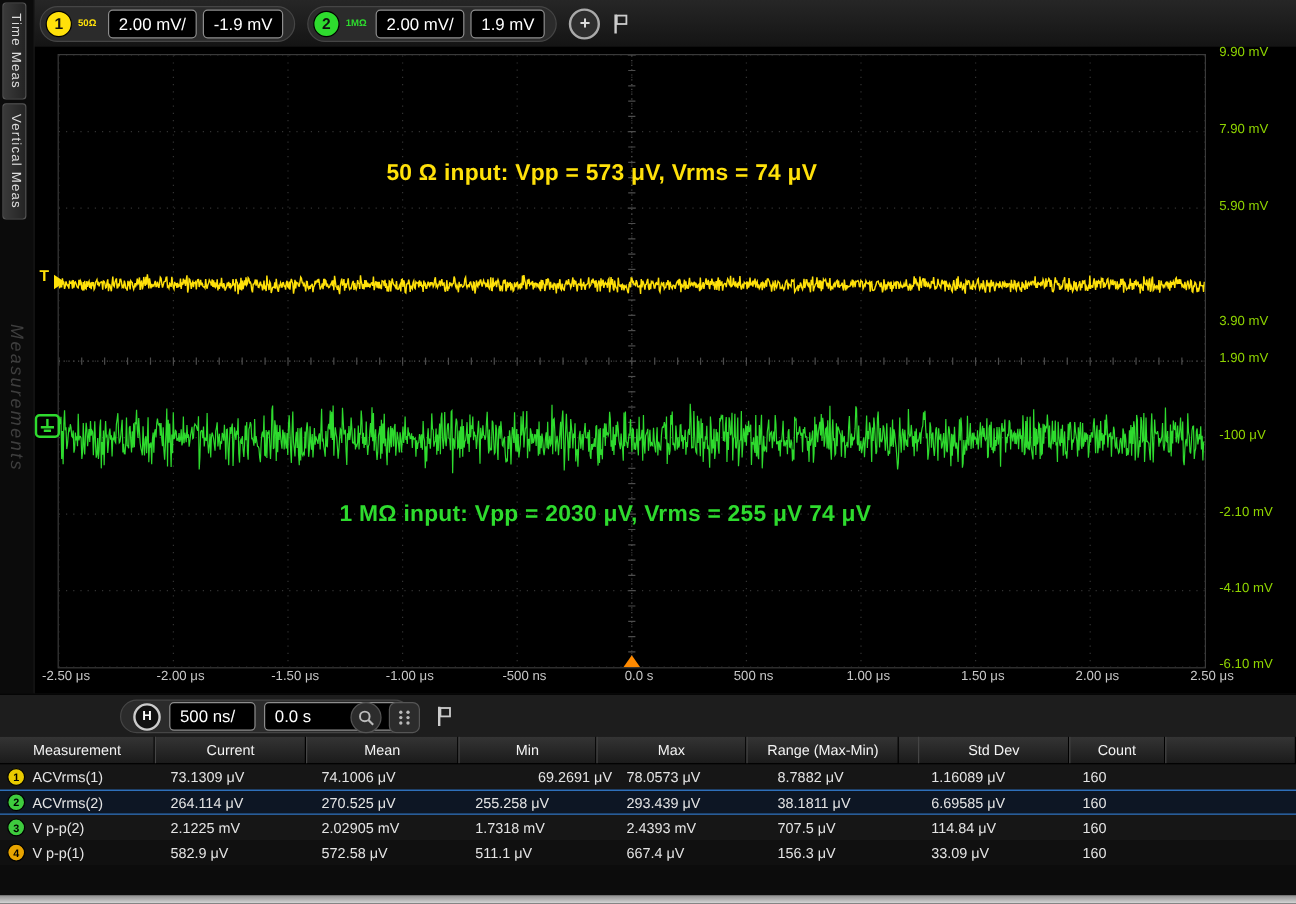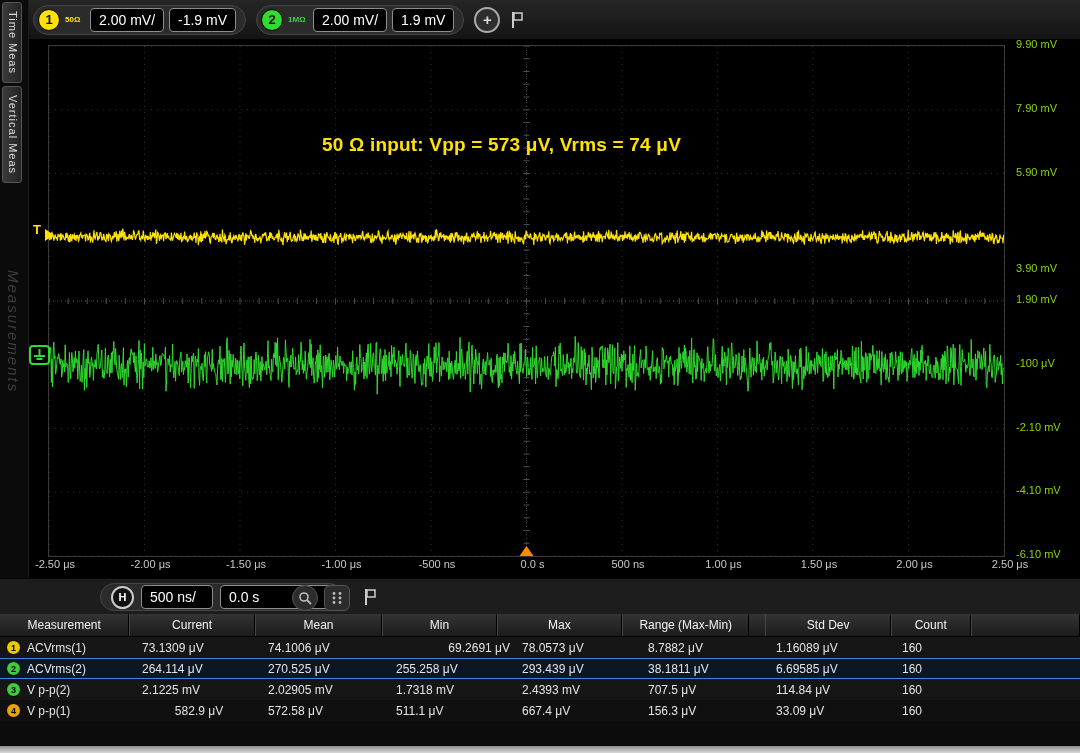--- a/index.html
+++ b/index.html
@@ -224,20 +224,21 @@
         <line x1="474.5" y1="459" x2="480.5" y2="459" stroke="#4d4d4d" stroke-width="1"></line>
         <line x1="474.5" y1="471.75" x2="480.5" y2="471.75" stroke="#4d4d4d" stroke-width="1"></line>
         <line x1="474.5" y1="484.5" x2="480.5" y2="484.5" stroke="#4d4d4d" stroke-width="1"></line>
         <line x1="474.5" y1="497.25" x2="480.5" y2="497.25" stroke="#4d4d4d" stroke-width="1"></line>
         <line x1="474.5" y1="510" x2="480.5" y2="510" stroke="#4d4d4d" stroke-width="1"></line>
         <polyline points="0.0,192.2 0.6,194.2 1.2,189.5 1.8,192.9 2.4,192.9 3.0,185.9 3.6,190.4 4.2,190.0 4.8,194.7 5.4,192.5 6.0,188.5 6.6,190.8 7.2,192.1 7.8,191.6 8.4,194.6 9.0,187.9 9.6,190.0 10.2,190.2 10.8,189.0 11.4,194.6 12.0,187.4 12.6,193.8 13.2,189.4 13.8,188.9 14.4,190.5 15.0,192.4 15.6,193.6 16.2,193.9 16.8,187.2 17.4,191.8 18.0,187.9 18.6,189.2 19.2,194.7 19.8,195.3 20.4,189.1 21.0,196.1 21.6,188.1 22.2,194.1 22.8,194.7 23.4,188.3 24.0,193.0 24.6,189.8 25.2,188.4 25.8,193.9 26.4,189.4 27.0,195.0 27.6,189.0 28.2,191.0 28.8,189.1 29.4,195.2 30.0,194.0 30.6,189.2 31.2,188.2 31.8,187.0 32.4,191.6 33.0,190.0 33.6,192.6 34.2,189.7 34.8,189.5 35.4,188.9 36.0,189.1 36.6,195.5 37.2,188.2 37.8,188.6 38.4,190.2 39.0,193.9 39.6,193.4 40.2,189.4 40.8,186.8 41.4,196.7 42.0,191.0 42.6,191.5 43.2,194.3 43.8,196.7 44.4,190.0 45.0,184.4 45.6,191.7 46.2,192.7 46.8,189.3 47.4,187.5 48.0,186.0 48.6,193.9 49.2,193.7 49.8,190.1 50.4,192.6 51.0,186.8 51.6,186.7 52.2,188.9 52.8,193.2 53.4,192.2 54.0,194.3 54.6,187.8 55.2,190.1 55.8,194.1 56.4,194.2 57.0,196.2 57.6,188.1 58.2,191.1 58.8,189.8 59.4,195.1 60.0,188.0 60.6,189.0 61.2,189.4 61.8,193.0 62.4,195.1 63.0,192.8 63.6,190.0 64.2,192.2 64.8,190.6 65.4,186.2 66.0,190.5 66.6,189.5 67.2,185.2 67.8,195.7 68.4,190.0 69.0,187.8 69.6,195.1 70.2,192.7 70.8,184.8 71.4,189.0 72.0,192.2 72.6,184.6 73.2,191.3 73.8,182.6 74.4,187.6 75.0,194.4 75.6,185.9 76.2,189.5 76.8,194.4 77.4,190.6 78.0,192.5 78.6,191.7 79.2,192.4 79.8,190.2 80.4,188.1 81.0,192.7 81.6,192.7 82.2,188.8 82.8,191.3 83.4,193.9 84.0,190.1 84.6,185.0 85.2,185.9 85.8,190.2 86.4,193.7 87.0,191.6 87.6,189.0 88.2,188.6 88.8,188.3 89.4,185.1 90.0,185.0 90.6,193.2 91.2,192.6 91.8,194.2 92.4,190.2 93.0,191.0 93.6,193.1 94.2,184.6 94.8,189.5 95.4,193.7 96.0,195.0 96.6,188.8 97.2,192.0 97.8,189.9 98.4,193.9 99.0,189.8 99.6,193.5 100.2,191.6 100.8,192.1 101.4,186.1 102.0,194.7 102.6,189.2 103.2,191.5 103.8,186.2 104.4,189.0 105.0,187.1 105.6,192.3 106.2,187.2 106.8,183.5 107.4,197.8 108.0,194.4 108.6,186.4 109.2,187.0 109.8,189.9 110.4,194.8 111.0,190.2 111.6,188.9 112.2,193.3 112.8,189.6 113.4,189.8 114.0,188.9 114.6,195.2 115.2,189.3 115.8,187.0 116.4,186.9 117.0,193.2 117.6,190.1 118.2,187.2 118.8,191.8 119.4,189.5 120.0,192.5 120.6,193.1 121.2,192.9 121.8,194.0 122.4,186.6 123.0,192.5 123.6,194.6 124.2,191.4 124.8,190.1 125.4,187.4 126.0,188.5 126.6,189.4 127.2,191.9 127.8,186.8 128.4,193.2 129.0,187.5 129.6,193.6 130.2,189.2 130.8,193.2 131.4,192.1 132.0,186.7 132.6,196.1 133.2,191.3 133.8,194.7 134.4,189.8 135.0,192.5 135.6,185.5 136.2,192.8 136.8,193.6 137.4,189.9 138.0,192.1 138.6,196.1 139.2,194.4 139.8,193.0 140.4,189.5 141.0,192.4 141.6,188.9 142.2,194.2 142.8,190.0 143.4,193.7 144.0,192.5 144.6,191.8 145.2,186.5 145.8,191.9 146.4,190.0 147.0,196.9 147.6,186.5 148.2,188.7 148.8,189.6 149.4,199.2 150.0,192.1 150.6,191.0 151.2,195.4 151.8,185.4 152.4,196.1 153.0,187.7 153.6,194.9 154.2,191.2 154.8,187.7 155.4,191.9 156.0,185.1 156.6,191.4 157.2,190.2 157.8,185.5 158.4,186.4 159.0,189.6 159.6,189.1 160.2,190.8 160.8,195.6 161.4,197.6 162.0,190.9 162.6,190.7 163.2,189.5 163.8,186.9 164.4,192.1 165.0,187.0 165.6,189.5 166.2,193.4 166.8,193.6 167.4,190.6 168.0,188.7 168.6,191.9 169.2,191.6 169.8,196.0 170.4,193.8 171.0,187.9 171.6,195.0 172.2,193.4 172.8,196.5 173.4,183.6 174.0,190.5 174.6,191.8 175.2,195.7 175.8,188.9 176.4,190.2 177.0,198.2 177.6,195.9 178.2,193.5 178.8,193.3 179.4,193.6 180.0,189.3 180.6,194.5 181.2,186.4 181.8,191.8 182.4,195.5 183.0,197.2 183.6,192.1 184.2,192.8 184.8,189.6 185.4,191.2 186.0,193.8 186.6,189.7 187.2,189.5 187.8,192.4 188.4,192.3 189.0,195.4 189.6,189.7 190.2,188.0 190.8,192.9 191.4,193.6 192.0,188.7 192.6,195.3 193.2,189.1 193.8,186.5 194.4,188.7 195.0,190.3 195.6,198.8 196.2,194.7 196.8,187.2 197.4,194.4 198.0,189.4 198.6,189.9 199.2,189.9 199.8,192.3 200.4,192.4 201.0,189.0 201.6,184.9 202.2,185.8 202.8,189.5 203.4,189.3 204.0,192.6 204.6,190.8 205.2,192.9 205.8,196.8 206.4,188.5 207.0,188.7 207.6,193.6 208.2,194.7 208.8,192.2 209.4,194.6 210.0,192.2 210.6,192.2 211.2,190.5 211.8,197.5 212.4,193.1 213.0,192.1 213.6,188.0 214.2,189.8 214.8,188.5 215.4,187.6 216.0,189.5 216.6,186.4 217.2,190.3 217.8,195.2 218.4,193.7 219.0,192.6 219.6,190.1 220.2,195.0 220.8,186.4 221.4,192.0 222.0,187.3 222.6,188.0 223.2,192.8 223.8,190.3 224.4,192.7 225.0,193.8 225.6,193.3 226.2,191.3 226.8,190.6 227.4,189.2 228.0,192.5 228.6,187.5 229.2,195.9 229.8,183.8 230.4,188.3 231.0,192.9 231.6,193.3 232.2,195.4 232.8,191.7 233.4,195.9 234.0,199.1 234.6,192.3 235.2,188.9 235.8,186.2 236.4,191.5 237.0,191.1 237.6,186.6 238.2,196.3 238.8,190.1 239.4,193.8 240.0,190.7 240.6,189.6 241.2,185.9 241.8,193.0 242.4,195.1 243.0,194.2 243.6,194.4 244.2,191.7 244.8,189.5 245.4,188.1 246.0,195.7 246.6,189.8 247.2,193.6 247.8,195.2 248.4,193.1 249.0,187.4 249.6,190.0 250.2,190.5 250.8,194.7 251.4,183.5 252.0,188.4 252.6,190.8 253.2,194.8 253.8,190.8 254.4,195.2 255.0,187.3 255.6,193.4 256.2,187.6 256.8,193.3 257.4,189.6 258.0,193.0 258.6,190.3 259.2,193.6 259.8,191.5 260.4,189.9 261.0,189.6 261.6,192.1 262.2,184.5 262.8,195.8 263.4,192.6 264.0,188.9 264.6,189.1 265.2,193.8 265.8,188.9 266.4,194.4 267.0,188.8 267.6,194.3 268.2,191.2 268.8,195.0 269.4,188.0 270.0,188.3 270.6,188.7 271.2,192.5 271.8,187.1 272.4,193.9 273.0,190.0 273.6,196.8 274.2,192.7 274.8,197.0 275.4,188.1 276.0,188.6 276.6,196.9 277.2,191.1 277.8,186.1 278.4,189.0 279.0,191.2 279.6,191.5 280.2,192.7 280.8,193.8 281.4,188.2 282.0,194.6 282.6,195.1 283.2,194.8 283.8,192.3 284.4,191.0 285.0,196.9 285.6,187.0 286.2,186.7 286.8,193.2 287.4,187.6 288.0,189.5 288.6,197.5 289.2,198.1 289.8,191.0 290.4,190.2 291.0,190.3 291.6,187.0 292.2,190.3 292.8,197.3 293.4,191.9 294.0,193.7 294.6,194.7 295.2,189.5 295.8,188.1 296.4,193.7 297.0,194.4 297.6,188.9 298.2,189.7 298.8,189.9 299.4,189.5 300.0,193.6 300.6,187.7 301.2,192.3 301.8,188.6 302.4,192.4 303.0,192.0 303.6,197.3 304.2,187.8 304.8,191.4 305.4,190.5 306.0,194.3 306.6,194.3 307.2,191.3 307.8,188.8 308.4,191.5 309.0,192.4 309.6,189.1 310.2,191.0 310.8,189.6 311.4,189.8 312.0,192.9 312.6,191.6 313.2,187.2 313.8,185.1 314.4,192.5 315.0,191.2 315.6,193.6 316.2,191.7 316.8,190.4 317.4,187.9 318.0,192.7 318.6,188.9 319.2,186.6 319.8,192.1 320.4,190.1 321.0,189.9 321.6,195.3 322.2,197.1 322.8,192.8 323.4,187.5 324.0,196.5 324.6,193.6 325.2,194.0 325.8,189.2 326.4,191.4 327.0,190.6 327.6,192.2 328.2,190.5 328.8,190.3 329.4,184.4 330.0,186.3 330.6,192.2 331.2,194.0 331.8,191.6 332.4,193.7 333.0,197.6 333.6,188.9 334.2,193.5 334.8,191.4 335.4,191.2 336.0,192.4 336.6,193.2 337.2,192.5 337.8,191.6 338.4,186.4 339.0,185.1 339.6,191.6 340.2,193.7 340.8,191.8 341.4,191.4 342.0,193.4 342.6,189.3 343.2,189.0 343.8,191.3 344.4,193.6 345.0,196.2 345.6,189.1 346.2,189.6 346.8,198.6 347.4,194.8 348.0,187.7 348.6,191.9 349.2,193.0 349.8,188.6 350.4,191.9 351.0,187.6 351.6,187.3 352.2,190.4 352.8,192.8 353.4,189.6 354.0,187.6 354.6,189.9 355.2,189.8 355.8,192.3 356.4,191.0 357.0,193.2 357.6,186.7 358.2,193.3 358.8,194.6 359.4,192.4 360.0,185.0 360.6,195.9 361.2,196.1 361.8,185.4 362.4,192.2 363.0,191.6 363.6,189.5 364.2,188.7 364.8,193.3 365.4,189.1 366.0,187.1 366.6,188.9 367.2,193.5 367.8,196.7 368.4,192.4 369.0,192.9 369.6,196.8 370.2,189.4 370.8,187.4 371.4,190.4 372.0,186.9 372.6,196.6 373.2,195.2 373.8,188.8 374.4,193.8 375.0,189.8 375.6,192.3 376.2,189.0 376.8,196.0 377.4,190.1 378.0,192.9 378.6,196.7 379.2,195.9 379.8,189.3 380.4,192.7 381.0,192.7 381.6,189.8 382.2,189.3 382.8,194.2 383.4,192.9 384.0,190.7 384.6,195.1 385.2,189.7 385.8,194.2 386.4,183.7 387.0,191.6 387.6,183.3 388.2,187.4 388.8,189.5 389.4,194.6 390.0,194.4 390.6,187.0 391.2,190.6 391.8,186.3 392.4,191.6 393.0,190.8 393.6,189.7 394.2,190.7 394.8,188.2 395.4,195.1 396.0,189.7 396.6,193.8 397.2,189.9 397.8,190.1 398.4,192.3 399.0,190.1 399.6,192.7 400.2,193.8 400.8,188.8 401.4,196.6 402.0,187.1 402.6,194.6 403.2,187.4 403.8,190.3 404.4,191.1 405.0,196.5 405.6,193.8 406.2,186.5 406.8,191.8 407.4,186.6 408.0,186.7 408.6,190.5 409.2,195.4 409.8,188.9 410.4,193.2 411.0,193.2 411.6,191.9 412.2,195.6 412.8,190.2 413.4,190.5 414.0,192.4 414.6,198.5 415.2,190.7 415.8,190.6 416.4,194.6 417.0,190.2 417.6,186.7 418.2,194.7 418.8,195.6 419.4,190.4 420.0,193.8 420.6,195.4 421.2,195.7 421.8,191.3 422.4,190.1 423.0,187.7 423.6,190.9 424.2,190.3 424.8,186.5 425.4,190.7 426.0,190.7 426.6,193.9 427.2,192.2 427.8,188.7 428.4,185.2 429.0,193.2 429.6,187.2 430.2,191.0 430.8,188.1 431.4,192.7 432.0,196.9 432.6,191.2 433.2,190.5 433.8,191.3 434.4,191.8 435.0,186.1 435.6,195.6 436.2,190.6 436.8,192.4 437.4,188.8 438.0,192.8 438.6,195.6 439.2,191.4 439.8,191.3 440.4,190.7 441.0,189.6 441.6,185.1 442.2,193.2 442.8,192.2 443.4,191.1 444.0,188.2 444.6,189.0 445.2,186.2 445.8,189.4 446.4,188.8 447.0,193.7 447.6,187.5 448.2,191.0 448.8,197.0 449.4,190.9 450.0,187.8 450.6,189.8 451.2,196.8 451.8,186.0 452.4,192.5 453.0,189.2 453.6,187.1 454.2,193.9 454.8,190.8 455.4,189.4 456.0,190.8 456.6,190.3 457.2,193.8 457.8,187.4 458.4,186.3 459.0,197.6 459.6,192.5 460.2,184.9 460.8,191.2 461.4,186.6 462.0,194.2 462.6,196.1 463.2,187.8 463.8,191.9 464.4,193.8 465.0,193.9 465.6,197.6 466.2,185.4 466.8,190.6 467.4,192.5 468.0,192.6 468.6,191.0 469.2,195.8 469.8,191.1 470.4,191.9 471.0,195.9 471.6,192.4 472.2,193.3 472.8,192.1 473.4,194.3 474.0,196.8 474.6,198.3 475.2,191.5 475.8,188.9 476.4,193.5 477.0,185.6 477.6,185.8 478.2,189.4 478.8,188.8 479.4,191.1 480.0,190.8 480.6,191.7 481.2,187.5 481.8,189.2 482.4,192.9 483.0,193.1 483.6,192.6 484.2,192.1 484.8,198.9 485.4,186.6 486.0,193.6 486.6,188.0 487.2,189.7 487.8,191.8 488.4,195.4 489.0,191.2 489.6,190.9 490.2,188.3 490.8,186.4 491.4,193.4 492.0,195.7 492.6,190.3 493.2,195.0 493.8,188.7 494.4,189.7 495.0,188.7 495.6,190.5 496.2,194.0 496.8,194.0 497.4,190.1 498.0,189.6 498.6,191.1 499.2,190.8 499.8,185.4 500.4,196.0 501.0,197.4 501.6,192.8 502.2,189.9 502.8,190.8 503.4,191.9 504.0,189.0 504.6,194.7 505.2,193.6 505.8,193.6 506.4,189.3 507.0,191.7 507.6,187.4 508.2,190.4 508.8,195.5 509.4,188.7 510.0,192.1 510.6,193.4 511.2,194.5 511.8,191.8 512.4,191.7 513.0,192.3 513.6,194.7 514.2,191.9 514.8,189.9 515.4,188.6 516.0,188.0 516.6,191.8 517.2,186.4 517.8,188.0 518.4,197.4 519.0,190.5 519.6,192.6 520.2,193.3 520.8,191.0 521.4,187.1 522.0,195.5 522.6,188.4 523.2,194.3 523.8,191.4 524.4,194.8 525.0,190.0 525.6,185.5 526.2,192.3 526.8,191.5 527.4,190.0 528.0,191.4 528.6,190.0 529.2,191.7 529.8,189.4 530.4,189.9 531.0,193.9 531.6,191.4 532.2,193.1 532.8,191.8 533.4,191.0 534.0,196.6 534.6,185.2 535.2,194.9 535.8,194.3 536.4,191.7 537.0,189.1 537.6,194.8 538.2,190.9 538.8,189.8 539.4,185.9 540.0,190.8 540.6,190.7 541.2,187.3 541.8,192.0 542.4,194.9 543.0,188.3 543.6,191.4 544.2,186.2 544.8,189.3 545.4,191.9 546.0,188.8 546.6,195.5 547.2,192.3 547.8,188.3 548.4,195.7 549.0,188.9 549.6,185.2 550.2,196.2 550.8,187.3 551.4,192.3 552.0,189.3 552.6,189.0 553.2,196.3 553.8,192.0 554.4,190.9 555.0,190.2 555.6,190.4 556.2,193.2 556.8,188.9 557.4,186.3 558.0,187.5 558.6,190.5 559.2,191.5 559.8,183.9 560.4,192.8 561.0,192.3 561.6,191.0 562.2,185.5 562.8,191.0 563.4,192.0 564.0,188.4 564.6,192.1 565.2,191.2 565.8,194.1 566.4,188.9 567.0,192.1 567.6,184.0 568.2,192.5 568.8,195.3 569.4,192.3 570.0,190.4 570.6,194.6 571.2,189.3 571.8,190.3 572.4,190.2 573.0,189.5 573.6,194.9 574.2,188.7 574.8,193.6 575.4,191.7 576.0,185.4 576.6,191.3 577.2,191.2 577.8,189.6 578.4,192.9 579.0,187.8 579.6,190.9 580.2,186.1 580.8,193.6 581.4,189.6 582.0,188.4 582.6,194.2 583.2,190.9 583.8,194.4 584.4,193.3 585.0,190.8 585.6,189.2 586.2,195.8 586.8,189.4 587.4,190.2 588.0,194.2 588.6,190.8 589.2,187.7 589.8,193.0 590.4,186.5 591.0,186.3 591.6,187.5 592.2,188.9 592.8,192.1 593.4,191.8 594.0,197.0 594.6,192.7 595.2,189.4 595.8,191.0 596.4,196.2 597.0,187.6 597.6,192.4 598.2,193.7 598.8,191.2 599.4,188.4 600.0,189.3 600.6,189.8 601.2,194.3 601.8,193.8 602.4,194.3 603.0,192.2 603.6,194.1 604.2,195.7 604.8,194.7 605.4,190.3 606.0,188.2 606.6,187.6 607.2,190.5 607.8,195.2 608.4,190.7 609.0,191.5 609.6,191.8 610.2,192.8 610.8,186.7 611.4,188.3 612.0,188.3 612.6,187.4 613.2,197.5 613.8,196.5 614.4,194.6 615.0,193.6 615.6,192.6 616.2,196.7 616.8,191.6 617.4,193.8 618.0,189.4 618.6,191.1 619.2,193.9 619.8,195.4 620.4,192.8 621.0,186.4 621.6,194.0 622.2,191.8 622.8,187.2 623.4,187.3 624.0,191.5 624.6,192.4 625.2,189.3 625.8,193.6 626.4,197.6 627.0,187.1 627.6,191.7 628.2,184.5 628.8,196.7 629.4,193.9 630.0,192.4 630.6,190.7 631.2,190.1 631.8,185.1 632.4,192.9 633.0,193.3 633.6,187.7 634.2,194.3 634.8,187.6 635.4,196.7 636.0,188.4 636.6,195.0 637.2,186.8 637.8,187.9 638.4,188.0 639.0,186.9 639.6,189.8 640.2,192.6 640.8,189.6 641.4,194.5 642.0,191.0 642.6,185.8 643.2,196.1 643.8,192.3 644.4,194.4 645.0,194.6 645.6,191.3 646.2,190.2 646.8,193.4 647.4,190.2 648.0,188.5 648.6,187.8 649.2,193.3 649.8,187.8 650.4,193.8 651.0,192.4 651.6,191.8 652.2,191.5 652.8,189.5 653.4,193.8 654.0,196.1 654.6,187.0 655.2,192.0 655.8,196.1 656.4,191.6 657.0,193.8 657.6,192.5 658.2,193.0 658.8,192.7 659.4,192.5 660.0,190.0 660.6,191.8 661.2,186.9 661.8,193.6 662.4,188.4 663.0,189.2 663.6,193.3 664.2,188.4 664.8,188.7 665.4,188.3 666.0,187.8 666.6,188.9 667.2,192.8 667.8,192.9 668.4,187.7 669.0,188.4 669.6,188.8 670.2,194.7 670.8,193.3 671.4,191.1 672.0,192.1 672.6,188.1 673.2,189.5 673.8,190.3 674.4,189.8 675.0,190.6 675.6,189.3 676.2,197.0 676.8,189.2 677.4,188.8 678.0,195.7 678.6,196.1 679.2,195.8 679.8,195.3 680.4,192.9 681.0,191.6 681.6,188.8 682.2,188.7 682.8,188.3 683.4,190.5 684.0,191.1 684.6,193.2 685.2,189.4 685.8,192.7 686.4,197.6 687.0,195.0 687.6,186.8 688.2,191.2 688.8,196.0 689.4,190.9 690.0,195.2 690.6,191.0 691.2,188.7 691.8,191.3 692.4,190.3 693.0,194.7 693.6,188.6 694.2,197.0 694.8,191.5 695.4,194.5 696.0,189.6 696.6,190.9 697.2,189.8 697.8,194.7 698.4,188.7 699.0,188.9 699.6,189.4 700.2,194.7 700.8,191.7 701.4,189.9 702.0,193.0 702.6,192.2 703.2,193.5 703.8,192.7 704.4,190.4 705.0,192.5 705.6,192.2 706.2,186.7 706.8,192.3 707.4,192.7 708.0,196.1 708.6,192.7 709.2,190.3 709.8,196.2 710.4,192.5 711.0,194.1 711.6,192.1 712.2,192.2 712.8,184.2 713.4,190.9 714.0,186.0 714.6,188.4 715.2,191.2 715.8,190.3 716.4,193.2 717.0,196.2 717.6,184.5 718.2,190.1 718.8,193.9 719.4,188.2 720.0,186.5 720.6,186.4 721.2,192.6 721.8,186.1 722.4,193.2 723.0,188.6 723.6,190.7 724.2,193.2 724.8,190.2 725.4,191.4 726.0,194.1 726.6,193.5 727.2,188.2 727.8,189.7 728.4,190.0 729.0,185.0 729.6,190.6 730.2,195.3 730.8,193.3 731.4,193.9 732.0,192.5 732.6,186.4 733.2,190.3 733.8,191.4 734.4,192.4 735.0,193.7 735.6,188.9 736.2,187.2 736.8,190.9 737.4,189.2 738.0,188.6 738.6,196.8 739.2,188.0 739.8,189.5 740.4,193.1 741.0,191.1 741.6,195.5 742.2,190.6 742.8,191.8 743.4,193.1 744.0,196.1 744.6,197.1 745.2,191.2 745.8,187.5 746.4,191.7 747.0,195.6 747.6,195.5 748.2,186.1 748.8,194.7 749.4,184.2 750.0,191.9 750.6,192.3 751.2,193.9 751.8,188.8 752.4,191.5 753.0,195.2 753.6,194.3 754.2,190.1 754.8,195.8 755.4,198.7 756.0,187.9 756.6,188.9 757.2,191.5 757.8,187.9 758.4,188.0 759.0,189.8 759.6,194.5 760.2,194.3 760.8,192.6 761.4,195.6 762.0,187.7 762.6,192.5 763.2,192.9 763.8,194.2 764.4,190.8 765.0,190.5 765.6,187.2 766.2,186.3 766.8,192.3 767.4,195.2 768.0,193.6 768.6,190.6 769.2,190.9 769.8,195.2 770.4,187.6 771.0,191.5 771.6,195.4 772.2,197.9 772.8,192.4 773.4,187.3 774.0,192.1 774.6,192.2 775.2,189.5 775.8,197.6 776.4,191.5 777.0,187.3 777.6,192.3 778.2,191.7 778.8,188.8 779.4,193.2 780.0,196.5 780.6,193.1 781.2,190.2 781.8,191.6 782.4,190.6 783.0,190.6 783.6,194.0 784.2,188.4 784.8,192.3 785.4,192.7 786.0,193.7 786.6,188.5 787.2,190.2 787.8,193.3 788.4,189.3 789.0,190.8 789.6,193.8 790.2,189.9 790.8,193.2 791.4,191.0 792.0,190.3 792.6,190.9 793.2,197.4 793.8,187.2 794.4,193.6 795.0,190.6 795.6,195.2 796.2,187.9 796.8,188.3 797.4,194.7 798.0,196.0 798.6,189.8 799.2,191.5 799.8,188.7 800.4,192.9 801.0,195.0 801.6,194.3 802.2,197.2 802.8,188.9 803.4,193.6 804.0,191.7 804.6,193.8 805.2,195.5 805.8,187.6 806.4,191.9 807.0,194.7 807.6,190.0 808.2,189.3 808.8,191.7 809.4,190.5 810.0,189.3 810.6,191.7 811.2,188.8 811.8,188.4 812.4,189.2 813.0,191.8 813.6,184.2 814.2,193.8 814.8,190.1 815.4,194.0 816.0,188.9 816.6,190.7 817.2,191.0 817.8,190.2 818.4,192.5 819.0,188.6 819.6,190.3 820.2,186.8 820.8,188.5 821.4,193.8 822.0,193.0 822.6,185.9 823.2,192.9 823.8,188.5 824.4,188.5 825.0,186.0 825.6,186.9 826.2,193.2 826.8,187.4 827.4,191.6 828.0,196.7 828.6,197.1 829.2,195.5 829.8,189.9 830.4,185.1 831.0,189.4 831.6,187.6 832.2,191.0 832.8,191.4 833.4,189.8 834.0,194.9 834.6,195.0 835.2,192.5 835.8,193.9 836.4,192.4 837.0,188.0 837.6,187.8 838.2,185.0 838.8,194.9 839.4,194.4 840.0,190.2 840.6,192.6 841.2,197.0 841.8,185.8 842.4,190.4 843.0,195.5 843.6,192.2 844.2,193.9 844.8,197.0 845.4,195.6 846.0,188.2 846.6,190.1 847.2,195.4 847.8,189.1 848.4,196.7 849.0,193.9 849.6,192.5 850.2,190.6 850.8,188.4 851.4,196.0 852.0,190.4 852.6,193.9 853.2,187.7 853.8,190.7 854.4,188.4 855.0,188.0 855.6,196.2 856.2,192.6 856.8,194.2 857.4,196.4 858.0,193.0 858.6,194.4 859.2,183.7 859.8,194.7 860.4,192.4 861.0,192.1 861.6,193.8 862.2,189.4 862.8,186.0 863.4,191.1 864.0,195.6 864.6,187.8 865.2,193.6 865.8,188.7 866.4,188.0 867.0,190.5 867.6,188.2 868.2,194.4 868.8,186.4 869.4,187.6 870.0,185.7 870.6,194.0 871.2,189.3 871.8,193.3 872.4,191.1 873.0,190.3 873.6,186.9 874.2,186.2 874.8,192.0 875.4,195.2 876.0,191.2 876.6,186.9 877.2,189.6 877.8,191.5 878.4,187.1 879.0,190.9 879.6,190.3 880.2,188.2 880.8,195.0 881.4,193.5 882.0,188.4 882.6,194.6 883.2,193.9 883.8,190.5 884.4,193.3 885.0,186.3 885.6,191.4 886.2,186.9 886.8,186.8 887.4,198.0 888.0,189.2 888.6,189.9 889.2,193.0 889.8,195.3 890.4,194.5 891.0,194.1 891.6,192.4 892.2,195.0 892.8,186.1 893.4,192.1 894.0,189.7 894.6,195.7 895.2,189.9 895.8,194.9 896.4,188.3 897.0,191.7 897.6,187.1 898.2,191.6 898.8,190.7 899.4,188.6 900.0,193.2 900.6,190.9 901.2,198.5 901.8,190.4 902.4,193.0 903.0,194.7 903.6,196.4 904.2,184.2 904.8,189.9 905.4,190.9 906.0,191.4 906.6,187.1 907.2,191.0 907.8,196.1 908.4,188.4 909.0,186.0 909.6,197.0 910.2,195.7 910.8,187.2 911.4,184.5 912.0,196.1 912.6,195.3 913.2,191.7 913.8,192.9 914.4,194.3 915.0,192.2 915.6,192.5 916.2,195.3 916.8,187.4 917.4,197.9 918.0,194.2 918.6,187.9 919.2,191.1 919.8,191.4 920.4,193.3 921.0,192.0 921.6,193.0 922.2,190.3 922.8,189.4 923.4,191.4 924.0,188.7 924.6,194.5 925.2,189.7 925.8,196.3 926.4,187.9 927.0,193.8 927.6,189.1 928.2,191.4 928.8,188.4 929.4,189.9 930.0,194.0 930.6,186.4 931.2,185.5 931.8,190.8 932.4,188.5 933.0,190.6 933.6,186.5 934.2,190.6 934.8,186.9 935.4,190.1 936.0,192.7 936.6,191.5 937.2,193.4 937.8,193.8 938.4,188.9 939.0,192.7 939.6,195.8 940.2,190.7 940.8,187.8 941.4,191.1 942.0,194.3 942.6,193.5 943.2,187.6 943.8,188.2 944.4,196.9 945.0,197.5 945.6,192.5 946.2,192.6 946.8,189.1 947.4,189.8 948.0,192.6 948.6,197.4 949.2,193.8 949.8,197.0 950.4,194.1 951.0,188.5 951.6,192.0 952.2,192.0 952.8,192.2 953.4,192.0 954.0,197.3 954.6,188.8 " fill="none" stroke="#ffe10a" stroke-width="1.2"></polyline>
         <polyline points="0.0,300.9 0.6,307.6 1.2,306.4 1.8,301.3 2.4,336.4 3.0,313.1 3.6,340.8 4.2,306.8 4.8,295.9 5.4,312.6 6.0,310.0 6.6,328.2 7.2,324.7 7.8,317.2 8.4,311.3 9.0,312.6 9.6,307.5 10.2,310.4 10.8,317.5 11.4,318.3 12.0,312.8 12.6,331.2 13.2,328.1 13.8,314.4 14.4,321.0 15.0,317.6 15.6,325.9 16.2,298.8 16.8,321.1 17.4,317.6 18.0,317.8 18.6,319.4 19.2,336.5 19.8,330.8 20.4,306.5 21.0,325.9 21.6,332.8 22.2,317.2 22.8,306.4 23.4,312.4 24.0,325.8 24.6,318.0 25.2,311.6 25.8,322.4 26.4,304.9 27.0,317.1 27.6,312.7 28.2,313.9 28.8,333.4 29.4,318.7 30.0,305.0 30.6,324.3 31.2,335.4 31.8,332.7 32.4,319.0 33.0,336.4 33.6,329.1 34.2,310.2 34.8,303.6 35.4,344.3 36.0,322.3 36.6,333.0 37.2,312.8 37.8,341.6 38.4,317.4 39.0,304.9 39.6,317.4 40.2,316.2 40.8,331.5 41.4,323.9 42.0,314.8 42.6,311.2 43.2,320.4 43.8,316.7 44.4,334.5 45.0,318.7 45.6,320.9 46.2,313.6 46.8,321.8 47.4,322.9 48.0,307.4 48.6,303.5 49.2,298.3 49.8,314.0 50.4,323.0 51.0,322.1 51.6,317.9 52.2,310.5 52.8,303.9 53.4,331.1 54.0,323.8 54.6,332.1 55.2,332.2 55.8,323.8 56.4,301.9 57.0,325.4 57.6,325.6 58.2,327.5 58.8,310.4 59.4,309.0 60.0,321.9 60.6,331.0 61.2,313.5 61.8,327.1 62.4,306.7 63.0,326.6 63.6,305.6 64.2,307.5 64.8,295.4 65.4,312.1 66.0,318.9 66.6,302.4 67.2,313.4 67.8,323.2 68.4,327.4 69.0,330.0 69.6,333.4 70.2,309.3 70.8,324.6 71.4,333.5 72.0,319.9 72.6,317.5 73.2,331.7 73.8,319.1 74.4,301.7 75.0,339.1 75.6,323.5 76.2,327.0 76.8,322.7 77.4,340.8 78.0,320.5 78.6,314.4 79.2,331.2 79.8,314.3 80.4,311.7 81.0,318.5 81.6,306.9 82.2,302.8 82.8,307.4 83.4,308.3 84.0,306.6 84.6,317.0 85.2,306.6 85.8,320.1 86.4,325.8 87.0,310.0 87.6,329.7 88.2,337.0 88.8,326.0 89.4,313.4 90.0,294.5 90.6,342.8 91.2,303.9 91.8,322.9 92.4,307.0 93.0,322.2 93.6,343.2 94.2,316.0 94.8,331.6 95.4,297.5 96.0,319.9 96.6,318.7 97.2,312.7 97.8,313.3 98.4,321.3 99.0,319.8 99.6,320.9 100.2,314.8 100.8,322.2 101.4,320.4 102.0,311.8 102.6,325.2 103.2,322.5 103.8,301.2 104.4,323.4 105.0,314.6 105.6,317.9 106.2,322.5 106.8,308.1 107.4,318.9 108.0,315.9 108.6,326.3 109.2,322.0 109.8,316.6 110.4,313.4 111.0,309.6 111.6,319.6 112.2,319.0 112.8,309.9 113.4,307.3 114.0,308.3 114.6,308.8 115.2,311.3 115.8,312.9 116.4,300.9 117.0,345.2 117.6,335.0 118.2,313.9 118.8,312.7 119.4,313.0 120.0,319.2 120.6,309.5 121.2,326.1 121.8,318.6 122.4,320.7 123.0,321.0 123.6,298.1 124.2,323.4 124.8,331.9 125.4,324.8 126.0,315.4 126.6,335.2 127.2,318.2 127.8,314.5 128.4,316.9 129.0,319.7 129.6,324.6 130.2,329.6 130.8,313.3 131.4,310.3 132.0,305.9 132.6,326.1 133.2,320.0 133.8,315.4 134.4,328.7 135.0,321.7 135.6,323.8 136.2,314.7 136.8,316.4 137.4,321.2 138.0,308.0 138.6,319.3 139.2,337.0 139.8,312.0 140.4,311.7 141.0,327.4 141.6,341.7 142.2,322.6 142.8,309.9 143.4,315.6 144.0,310.1 144.6,307.0 145.2,342.3 145.8,325.3 146.4,310.0 147.0,315.6 147.6,320.7 148.2,313.1 148.8,316.3 149.4,302.5 150.0,332.0 150.6,339.5 151.2,322.1 151.8,320.4 152.4,323.9 153.0,317.3 153.6,328.8 154.2,334.7 154.8,325.1 155.4,308.6 156.0,320.8 156.6,305.7 157.2,330.6 157.8,337.1 158.4,311.8 159.0,309.8 159.6,305.8 160.2,308.1 160.8,319.5 161.4,319.3 162.0,321.3 162.6,325.4 163.2,303.2 163.8,323.3 164.4,317.4 165.0,321.7 165.6,326.0 166.2,326.3 166.8,327.7 167.4,335.3 168.0,339.1 168.6,323.8 169.2,316.1 169.8,313.7 170.4,318.3 171.0,300.2 171.6,333.3 172.2,333.8 172.8,312.4 173.4,335.6 174.0,313.9 174.6,315.9 175.2,312.5 175.8,322.9 176.4,336.4 177.0,324.4 177.6,295.5 178.2,291.9 178.8,328.1 179.4,326.9 180.0,304.3 180.6,309.4 181.2,338.1 181.8,308.0 182.4,330.8 183.0,314.1 183.6,320.7 184.2,308.5 184.8,317.7 185.4,323.6 186.0,327.9 186.6,312.1 187.2,315.0 187.8,328.6 188.4,314.3 189.0,323.0 189.6,327.8 190.2,314.8 190.8,333.1 191.4,308.3 192.0,300.1 192.6,315.1 193.2,328.9 193.8,339.8 194.4,313.3 195.0,296.9 195.6,322.5 196.2,327.4 196.8,334.3 197.4,319.2 198.0,313.8 198.6,327.3 199.2,310.7 199.8,333.0 200.4,341.7 201.0,310.9 201.6,337.8 202.2,310.1 202.8,332.4 203.4,333.7 204.0,331.4 204.6,332.5 205.2,313.6 205.8,327.8 206.4,311.0 207.0,305.9 207.6,314.6 208.2,334.7 208.8,328.9 209.4,309.3 210.0,322.8 210.6,328.8 211.2,315.6 211.8,335.2 212.4,324.8 213.0,310.6 213.6,324.6 214.2,317.6 214.8,319.9 215.4,321.5 216.0,323.9 216.6,317.3 217.2,315.1 217.8,328.6 218.4,312.6 219.0,294.7 219.6,322.0 220.2,319.5 220.8,325.9 221.4,329.8 222.0,334.6 222.6,313.2 223.2,325.6 223.8,326.1 224.4,310.0 225.0,307.2 225.6,311.9 226.2,296.1 226.8,318.9 227.4,297.2 228.0,320.6 228.6,291.9 229.2,333.8 229.8,319.0 230.4,310.0 231.0,315.3 231.6,318.4 232.2,326.9 232.8,336.2 233.4,328.4 234.0,319.7 234.6,311.4 235.2,312.5 235.8,323.2 236.4,293.8 237.0,304.4 237.6,316.1 238.2,313.9 238.8,312.1 239.4,330.0 240.0,341.4 240.6,315.0 241.2,320.8 241.8,309.0 242.4,320.7 243.0,316.2 243.6,302.0 244.2,311.0 244.8,322.9 245.4,322.6 246.0,323.5 246.6,310.8 247.2,328.6 247.8,324.8 248.4,325.8 249.0,322.8 249.6,308.6 250.2,328.6 250.8,315.4 251.4,315.6 252.0,296.1 252.6,304.3 253.2,323.8 253.8,314.6 254.4,327.3 255.0,318.3 255.6,324.8 256.2,305.2 256.8,323.1 257.4,333.2 258.0,325.8 258.6,324.4 259.2,313.2 259.8,306.6 260.4,318.4 261.0,293.3 261.6,321.6 262.2,298.2 262.8,329.6 263.4,318.4 264.0,311.8 264.6,329.1 265.2,337.2 265.8,330.4 266.4,317.0 267.0,314.3 267.6,309.1 268.2,336.2 268.8,303.8 269.4,332.1 270.0,307.0 270.6,323.5 271.2,298.8 271.8,325.9 272.4,319.4 273.0,330.4 273.6,341.7 274.2,314.3 274.8,310.2 275.4,331.3 276.0,324.1 276.6,309.0 277.2,326.6 277.8,310.7 278.4,312.5 279.0,326.1 279.6,310.1 280.2,307.3 280.8,333.8 281.4,324.9 282.0,313.8 282.6,318.1 283.2,325.2 283.8,331.1 284.4,314.3 285.0,319.9 285.6,331.0 286.2,320.8 286.8,309.5 287.4,323.1 288.0,316.3 288.6,301.0 289.2,320.6 289.8,317.4 290.4,323.9 291.0,310.1 291.6,316.3 292.2,315.4 292.8,319.5 293.4,319.3 294.0,315.1 294.6,327.4 295.2,317.4 295.8,319.9 296.4,319.8 297.0,319.1 297.6,334.6 298.2,320.9 298.8,328.2 299.4,323.2 300.0,322.9 300.6,315.8 301.2,317.5 301.8,327.4 302.4,315.8 303.0,328.8 303.6,304.8 304.2,318.4 304.8,321.6 305.4,344.2 306.0,325.8 306.6,338.5 307.2,318.9 307.8,311.0 308.4,324.0 309.0,319.5 309.6,327.9 310.2,318.1 310.8,298.5 311.4,311.3 312.0,312.3 312.6,326.3 313.2,322.8 313.8,321.6 314.4,311.2 315.0,332.9 315.6,316.1 316.2,329.9 316.8,315.8 317.4,306.9 318.0,332.5 318.6,302.6 319.2,297.9 319.8,320.5 320.4,328.1 321.0,319.1 321.6,297.4 322.2,321.0 322.8,325.8 323.4,317.1 324.0,308.1 324.6,306.8 325.2,319.3 325.8,320.0 326.4,329.2 327.0,297.0 327.6,296.2 328.2,348.3 328.8,319.3 329.4,321.8 330.0,328.0 330.6,309.8 331.2,302.8 331.8,305.6 332.4,327.7 333.0,326.8 333.6,312.7 334.2,335.4 334.8,309.5 335.4,328.2 336.0,303.4 336.6,334.7 337.2,309.0 337.8,327.0 338.4,321.7 339.0,321.0 339.6,315.9 340.2,305.8 340.8,323.8 341.4,315.6 342.0,330.7 342.6,299.5 343.2,318.3 343.8,308.4 344.4,311.3 345.0,301.1 345.6,320.8 346.2,313.7 346.8,317.2 347.4,317.1 348.0,328.1 348.6,321.4 349.2,312.0 349.8,304.7 350.4,320.5 351.0,340.5 351.6,310.4 352.2,319.2 352.8,318.6 353.4,308.5 354.0,316.6 354.6,317.2 355.2,320.6 355.8,317.8 356.4,305.8 357.0,297.2 357.6,317.9 358.2,331.8 358.8,311.9 359.4,329.0 360.0,328.0 360.6,329.3 361.2,304.5 361.8,306.2 362.4,320.1 363.0,332.2 363.6,331.2 364.2,308.0 364.8,311.7 365.4,327.0 366.0,337.4 366.6,312.0 367.2,308.8 367.8,319.6 368.4,305.0 369.0,313.2 369.6,324.9 370.2,325.8 370.8,319.7 371.4,318.7 372.0,331.5 372.6,339.3 373.2,337.2 373.8,338.6 374.4,317.4 375.0,328.2 375.6,312.6 376.2,319.1 376.8,341.1 377.4,321.7 378.0,309.9 378.6,313.3 379.2,323.2 379.8,297.5 380.4,322.6 381.0,330.2 381.6,311.6 382.2,330.4 382.8,315.6 383.4,335.3 384.0,329.7 384.6,324.2 385.2,300.8 385.8,316.9 386.4,311.6 387.0,296.8 387.6,326.9 388.2,317.4 388.8,310.8 389.4,310.4 390.0,296.6 390.6,335.8 391.2,320.2 391.8,320.1 392.4,330.2 393.0,310.9 393.6,314.1 394.2,323.9 394.8,315.5 395.4,323.2 396.0,321.1 396.6,316.2 397.2,316.5 397.8,325.7 398.4,312.0 399.0,312.1 399.6,333.7 400.2,305.2 400.8,332.6 401.4,317.2 402.0,327.6 402.6,315.3 403.2,319.9 403.8,329.2 404.4,333.3 405.0,327.9 405.6,318.8 406.2,314.2 406.8,327.5 407.4,305.4 408.0,328.4 408.6,323.7 409.2,317.1 409.8,325.0 410.4,323.7 411.0,291.4 411.6,332.5 412.2,303.7 412.8,302.9 413.4,314.1 414.0,330.2 414.6,323.2 415.2,317.2 415.8,323.2 416.4,333.4 417.0,323.2 417.6,313.9 418.2,305.4 418.8,328.2 419.4,303.3 420.0,296.1 420.6,315.1 421.2,346.1 421.8,330.7 422.4,311.7 423.0,298.9 423.6,314.1 424.2,322.4 424.8,338.0 425.4,313.7 426.0,327.5 426.6,303.2 427.2,309.7 427.8,316.0 428.4,327.8 429.0,315.3 429.6,318.9 430.2,306.8 430.8,338.5 431.4,329.9 432.0,328.2 432.6,343.0 433.2,326.6 433.8,317.0 434.4,313.0 435.0,327.9 435.6,322.2 436.2,315.7 436.8,329.1 437.4,317.1 438.0,313.1 438.6,306.5 439.2,318.3 439.8,318.9 440.4,318.9 441.0,314.0 441.6,330.5 442.2,312.1 442.8,333.6 443.4,336.5 444.0,324.0 444.6,328.7 445.2,323.7 445.8,326.3 446.4,319.3 447.0,326.5 447.6,309.6 448.2,308.3 448.8,331.0 449.4,342.0 450.0,311.8 450.6,339.9 451.2,310.7 451.8,333.2 452.4,328.5 453.0,336.8 453.6,311.1 454.2,318.3 454.8,306.7 455.4,325.6 456.0,307.0 456.6,315.8 457.2,314.9 457.8,316.9 458.4,314.7 459.0,297.2 459.6,303.0 460.2,326.3 460.8,321.0 461.4,329.9 462.0,309.7 462.6,333.2 463.2,315.9 463.8,325.0 464.4,308.1 465.0,317.9 465.6,305.3 466.2,311.3 466.8,321.3 467.4,324.8 468.0,328.3 468.6,315.3 469.2,324.5 469.8,327.7 470.4,337.9 471.0,297.7 471.6,325.8 472.2,297.0 472.8,322.0 473.4,322.8 474.0,327.3 474.6,321.9 475.2,316.1 475.8,316.6 476.4,303.2 477.0,315.4 477.6,330.4 478.2,311.2 478.8,311.9 479.4,328.6 480.0,322.7 480.6,328.9 481.2,324.4 481.8,311.4 482.4,326.0 483.0,333.5 483.6,301.4 484.2,321.2 484.8,318.9 485.4,318.9 486.0,312.1 486.6,338.0 487.2,299.8 487.8,324.5 488.4,332.0 489.0,317.1 489.6,315.6 490.2,314.0 490.8,311.3 491.4,329.7 492.0,320.9 492.6,312.1 493.2,326.0 493.8,322.2 494.4,324.8 495.0,325.5 495.6,310.5 496.2,320.9 496.8,327.6 497.4,331.1 498.0,320.8 498.6,310.1 499.2,333.5 499.8,322.1 500.4,323.9 501.0,328.7 501.6,329.0 502.2,316.6 502.8,310.6 503.4,309.5 504.0,310.0 504.6,305.7 505.2,308.3 505.8,320.1 506.4,301.0 507.0,340.7 507.6,323.6 508.2,324.1 508.8,333.0 509.4,329.4 510.0,299.8 510.6,308.0 511.2,297.0 511.8,324.9 512.4,322.8 513.0,326.0 513.6,329.6 514.2,308.7 514.8,316.8 515.4,328.6 516.0,318.3 516.6,327.0 517.2,325.0 517.8,308.2 518.4,307.9 519.0,321.8 519.6,316.5 520.2,328.2 520.8,318.0 521.4,320.5 522.0,312.2 522.6,332.9 523.2,322.3 523.8,326.6 524.4,314.0 525.0,311.5 525.6,316.5 526.2,290.4 526.8,302.6 527.4,327.1 528.0,326.8 528.6,326.9 529.2,296.6 529.8,315.9 530.4,326.3 531.0,330.7 531.6,331.8 532.2,300.5 532.8,323.2 533.4,304.6 534.0,319.3 534.6,334.2 535.2,302.7 535.8,319.2 536.4,306.6 537.0,339.0 537.6,322.1 538.2,327.9 538.8,317.5 539.4,320.4 540.0,308.9 540.6,328.2 541.2,326.4 541.8,329.4 542.4,343.7 543.0,301.1 543.6,309.5 544.2,331.9 544.8,320.2 545.4,327.7 546.0,311.4 546.6,336.4 547.2,329.7 547.8,311.5 548.4,321.6 549.0,314.2 549.6,327.5 550.2,332.1 550.8,302.4 551.4,304.0 552.0,300.7 552.6,302.3 553.2,299.8 553.8,321.5 554.4,313.6 555.0,322.1 555.6,308.0 556.2,301.6 556.8,339.0 557.4,314.0 558.0,328.9 558.6,301.8 559.2,305.3 559.8,316.7 560.4,314.6 561.0,298.0 561.6,337.7 562.2,319.9 562.8,317.8 563.4,298.8 564.0,326.5 564.6,327.8 565.2,318.8 565.8,301.9 566.4,342.6 567.0,332.4 567.6,321.0 568.2,320.6 568.8,296.5 569.4,335.2 570.0,324.8 570.6,310.9 571.2,315.6 571.8,322.5 572.4,307.8 573.0,325.4 573.6,309.1 574.2,316.7 574.8,304.7 575.4,314.0 576.0,312.2 576.6,307.9 577.2,341.4 577.8,322.4 578.4,324.5 579.0,318.5 579.6,328.1 580.2,331.4 580.8,299.9 581.4,334.4 582.0,317.2 582.6,333.4 583.2,336.6 583.8,308.2 584.4,324.7 585.0,311.4 585.6,299.7 586.2,344.3 586.8,331.6 587.4,317.1 588.0,330.2 588.6,326.4 589.2,327.2 589.8,330.8 590.4,314.0 591.0,309.6 591.6,303.6 592.2,322.0 592.8,316.6 593.4,314.5 594.0,313.8 594.6,327.5 595.2,319.1 595.8,313.6 596.4,321.9 597.0,299.9 597.6,307.3 598.2,323.8 598.8,323.6 599.4,321.6 600.0,329.5 600.6,320.9 601.2,334.4 601.8,320.5 602.4,322.4 603.0,314.4 603.6,304.7 604.2,325.9 604.8,320.9 605.4,325.1 606.0,323.7 606.6,320.6 607.2,332.6 607.8,313.9 608.4,311.6 609.0,326.4 609.6,326.9 610.2,320.3 610.8,323.1 611.4,338.3 612.0,328.7 612.6,337.1 613.2,301.4 613.8,303.9 614.4,303.4 615.0,323.0 615.6,314.2 616.2,316.2 616.8,313.3 617.4,309.3 618.0,315.1 618.6,317.2 619.2,314.6 619.8,330.9 620.4,311.6 621.0,315.2 621.6,309.9 622.2,318.2 622.8,317.7 623.4,318.3 624.0,329.5 624.6,321.6 625.2,338.9 625.8,314.2 626.4,325.3 627.0,322.0 627.6,318.7 628.2,312.7 628.8,339.6 629.4,331.5 630.0,301.4 630.6,326.5 631.2,307.5 631.8,314.8 632.4,322.5 633.0,313.7 633.6,309.8 634.2,305.5 634.8,316.8 635.4,299.0 636.0,321.5 636.6,302.1 637.2,308.4 637.8,326.2 638.4,321.4 639.0,311.4 639.6,310.5 640.2,327.7 640.8,304.3 641.4,326.6 642.0,328.6 642.6,292.1 643.2,327.5 643.8,337.1 644.4,314.2 645.0,303.5 645.6,321.2 646.2,319.1 646.8,333.3 647.4,332.1 648.0,306.8 648.6,325.8 649.2,309.5 649.8,310.9 650.4,312.8 651.0,315.3 651.6,316.6 652.2,334.6 652.8,312.5 653.4,322.4 654.0,320.2 654.6,317.3 655.2,335.7 655.8,325.5 656.4,325.3 657.0,322.3 657.6,327.0 658.2,309.5 658.8,300.6 659.4,317.0 660.0,327.3 660.6,315.2 661.2,325.3 661.8,318.1 662.4,320.4 663.0,319.7 663.6,310.8 664.2,292.6 664.8,294.4 665.4,323.3 666.0,325.0 666.6,308.6 667.2,329.8 667.8,327.1 668.4,321.4 669.0,331.6 669.6,327.8 670.2,321.9 670.8,318.4 671.4,335.1 672.0,323.3 672.6,315.0 673.2,300.3 673.8,327.4 674.4,313.2 675.0,320.1 675.6,305.9 676.2,310.1 676.8,317.6 677.4,338.9 678.0,310.3 678.6,321.5 679.2,301.9 679.8,308.4 680.4,320.7 681.0,332.3 681.6,330.4 682.2,302.8 682.8,296.9 683.4,314.5 684.0,326.9 684.6,310.7 685.2,321.6 685.8,322.1 686.4,319.7 687.0,308.4 687.6,311.0 688.2,319.4 688.8,329.5 689.4,319.5 690.0,306.8 690.6,325.8 691.2,333.8 691.8,330.8 692.4,332.2 693.0,310.0 693.6,326.0 694.2,324.1 694.8,303.6 695.4,326.4 696.0,311.8 696.6,315.3 697.2,322.3 697.8,327.1 698.4,335.4 699.0,345.3 699.6,339.7 700.2,321.2 700.8,302.0 701.4,319.0 702.0,331.3 702.6,318.1 703.2,311.3 703.8,315.7 704.4,329.2 705.0,312.1 705.6,320.5 706.2,325.5 706.8,320.4 707.4,326.5 708.0,294.8 708.6,315.3 709.2,317.7 709.8,317.0 710.4,308.1 711.0,315.7 711.6,326.2 712.2,317.3 712.8,334.1 713.4,313.4 714.0,323.4 714.6,311.1 715.2,330.3 715.8,320.9 716.4,321.5 717.0,318.2 717.6,314.3 718.2,323.9 718.8,314.5 719.4,310.8 720.0,309.0 720.6,297.5 721.2,304.0 721.8,296.3 722.4,311.1 723.0,319.3 723.6,315.0 724.2,337.1 724.8,331.9 725.4,323.1 726.0,305.9 726.6,309.8 727.2,327.2 727.8,315.9 728.4,314.5 729.0,327.8 729.6,334.0 730.2,326.1 730.8,312.0 731.4,310.0 732.0,319.9 732.6,337.9 733.2,310.9 733.8,319.7 734.4,320.3 735.0,315.5 735.6,327.8 736.2,325.7 736.8,320.8 737.4,314.8 738.0,335.5 738.6,323.6 739.2,303.1 739.8,329.3 740.4,330.9 741.0,318.2 741.6,309.3 742.2,312.3 742.8,324.9 743.4,342.6 744.0,315.5 744.6,333.7 745.2,316.1 745.8,326.0 746.4,309.7 747.0,322.9 747.6,327.8 748.2,322.8 748.8,328.1 749.4,338.9 750.0,318.4 750.6,303.3 751.2,321.1 751.8,302.0 752.4,310.4 753.0,343.8 753.6,340.0 754.2,320.6 754.8,333.0 755.4,327.1 756.0,320.4 756.6,329.5 757.2,300.4 757.8,323.4 758.4,325.4 759.0,314.6 759.6,306.5 760.2,328.2 760.8,319.4 761.4,314.6 762.0,327.6 762.6,314.5 763.2,320.4 763.8,318.6 764.4,319.9 765.0,324.3 765.6,312.5 766.2,328.5 766.8,320.9 767.4,314.8 768.0,305.9 768.6,327.2 769.2,315.0 769.8,308.9 770.4,318.1 771.0,310.7 771.6,319.2 772.2,320.8 772.8,319.6 773.4,302.6 774.0,335.6 774.6,334.3 775.2,310.9 775.8,308.0 776.4,326.9 777.0,305.5 777.6,328.9 778.2,326.7 778.8,331.6 779.4,310.8 780.0,330.1 780.6,320.8 781.2,325.7 781.8,309.8 782.4,319.1 783.0,324.5 783.6,309.8 784.2,316.4 784.8,342.9 785.4,312.2 786.0,306.6 786.6,314.0 787.2,311.1 787.8,313.4 788.4,303.6 789.0,331.1 789.6,318.1 790.2,323.4 790.8,315.6 791.4,317.6 792.0,304.2 792.6,306.6 793.2,328.5 793.8,312.0 794.4,316.6 795.0,321.8 795.6,315.4 796.2,314.3 796.8,324.0 797.4,314.7 798.0,324.1 798.6,317.7 799.2,311.3 799.8,328.4 800.4,316.8 801.0,311.4 801.6,319.9 802.2,316.7 802.8,330.8 803.4,300.1 804.0,312.6 804.6,333.2 805.2,331.4 805.8,304.9 806.4,327.1 807.0,301.4 807.6,328.4 808.2,321.9 808.8,329.1 809.4,301.2 810.0,324.6 810.6,328.8 811.2,333.1 811.8,336.9 812.4,295.1 813.0,325.7 813.6,310.5 814.2,333.1 814.8,311.5 815.4,324.2 816.0,322.0 816.6,306.7 817.2,307.7 817.8,336.4 818.4,310.5 819.0,332.8 819.6,332.0 820.2,307.2 820.8,323.7 821.4,307.7 822.0,314.4 822.6,309.8 823.2,310.3 823.8,299.4 824.4,310.0 825.0,327.0 825.6,308.5 826.2,326.5 826.8,327.5 827.4,320.0 828.0,304.7 828.6,324.1 829.2,312.9 829.8,322.3 830.4,304.5 831.0,325.2 831.6,322.5 832.2,339.0 832.8,305.4 833.4,317.5 834.0,323.1 834.6,325.8 835.2,311.3 835.8,323.1 836.4,308.0 837.0,333.7 837.6,321.7 838.2,313.5 838.8,331.8 839.4,331.0 840.0,336.3 840.6,326.7 841.2,307.1 841.8,320.9 842.4,306.4 843.0,306.2 843.6,314.2 844.2,328.9 844.8,321.2 845.4,322.1 846.0,319.2 846.6,305.7 847.2,313.4 847.8,317.3 848.4,321.6 849.0,334.5 849.6,310.1 850.2,329.4 850.8,312.9 851.4,305.7 852.0,324.9 852.6,328.0 853.2,306.6 853.8,326.3 854.4,323.0 855.0,314.3 855.6,322.3 856.2,314.6 856.8,320.4 857.4,316.0 858.0,335.5 858.6,328.6 859.2,316.5 859.8,322.8 860.4,314.6 861.0,314.5 861.6,318.8 862.2,307.4 862.8,302.5 863.4,316.1 864.0,331.6 864.6,314.7 865.2,308.4 865.8,331.6 866.4,326.6 867.0,312.1 867.6,327.5 868.2,304.9 868.8,321.2 869.4,314.9 870.0,329.5 870.6,316.2 871.2,324.4 871.8,303.9 872.4,316.6 873.0,299.4 873.6,309.3 874.2,327.0 874.8,318.9 875.4,315.4 876.0,318.1 876.6,314.3 877.2,334.6 877.8,317.6 878.4,320.0 879.0,309.6 879.6,312.6 880.2,325.6 880.8,327.9 881.4,318.5 882.0,326.9 882.6,328.3 883.2,331.7 883.8,330.8 884.4,321.3 885.0,319.0 885.6,324.1 886.2,332.1 886.8,311.0 887.4,313.9 888.0,327.1 888.6,315.4 889.2,320.2 889.8,334.0 890.4,327.4 891.0,333.2 891.6,330.1 892.2,312.5 892.8,323.6 893.4,308.2 894.0,333.7 894.6,309.8 895.2,324.0 895.8,305.1 896.4,309.8 897.0,337.8 897.6,326.9 898.2,299.8 898.8,303.7 899.4,335.5 900.0,330.2 900.6,321.0 901.2,326.5 901.8,301.6 902.4,304.9 903.0,322.0 903.6,321.1 904.2,298.2 904.8,338.9 905.4,325.2 906.0,301.9 906.6,321.9 907.2,321.7 907.8,322.9 908.4,323.3 909.0,331.2 909.6,337.5 910.2,312.4 910.8,298.5 911.4,320.7 912.0,339.3 912.6,320.7 913.2,303.7 913.8,314.1 914.4,315.5 915.0,315.1 915.6,313.3 916.2,316.7 916.8,326.3 917.4,319.1 918.0,322.2 918.6,320.9 919.2,317.6 919.8,306.6 920.4,325.1 921.0,329.5 921.6,324.5 922.2,293.5 922.8,321.4 923.4,322.1 924.0,313.1 924.6,330.1 925.2,330.9 925.8,330.0 926.4,307.8 927.0,334.3 927.6,312.9 928.2,323.5 928.8,304.5 929.4,310.8 930.0,312.3 930.6,305.8 931.2,322.6 931.8,317.2 932.4,308.7 933.0,323.6 933.6,318.0 934.2,312.0 934.8,301.9 935.4,317.9 936.0,320.9 936.6,305.3 937.2,338.1 937.8,341.7 938.4,328.4 939.0,321.7 939.6,319.8 940.2,326.0 940.8,298.4 941.4,314.0 942.0,317.2 942.6,330.3 943.2,331.9 943.8,322.8 944.4,312.5 945.0,309.3 945.6,309.1 946.2,336.4 946.8,330.1 947.4,327.9 948.0,313.4 948.6,311.1 949.2,324.3 949.8,320.2 950.4,315.7 951.0,320.1 951.6,309.3 952.2,328.6 952.8,317.2 953.4,337.8 954.0,323.0 954.6,321.8 " fill="none" stroke="#2edb2e" stroke-width="1"></polyline>
         <polygon points="470.5,510 484.5,510 477.5,500" fill="#ff8a00"></polygon>
       </svg>
     <div class="ann" style="top:88px;color:#ffe10a;transform:translateX(-25px);">50 Ω input: Vpp = 573 μV, Vrms = 74 μV</div>
+    <div class="ann" style="top:372px;color:#2edb2e;transform:translateX(-22px);">1 MΩ input: Vpp = 2030 μV, Vrms = 255 μV 74 μV</div>
   </div>
   <div class="trig-label" style="color:#ffe10a;">T</div>
   <div class="trig-arrow"></div>
   <div class="gnd-badge">
     <svg width="13" height="12">
       <line x1="6.5" y1="0" x2="6.5" y2="6" stroke="#2edb2e" stroke-width="2"></line>
       <line x1="1" y1="7" x2="12" y2="7" stroke="#2edb2e" stroke-width="2"></line>
       <line x1="3.5" y1="10" x2="9.5" y2="10" stroke="#2edb2e" stroke-width="2"></line>
     </svg>
   </div>
@@ -347,21 +348,21 @@
           <div class="cell" style="width: 128px;">707.5 μV</div>
           <div class="cell" style="width: 126px;">114.84 μV</div>
           <div class="cell" style="width: 80px;">160</div>
           <div class="cell" style="width: 110px;"></div>
         </div>
         <div class="row">
           <div class="mcell" style="width: 130px;">
             <span class="mbadge" style="background: rgb(232, 164, 0);">4</span>
             <span>V p-p(1)</span>
           </div>
-          <div class="cell" style="width: 126px; text-align: center;">582.9 μV</div>
+          <div class="cell" style="width: 126px;">582.9 μV</div>
           <div class="cell" style="width: 128px;">572.58 μV</div>
           <div class="cell" style="width: 126px;">511.1 μV</div>
           <div class="cell" style="width: 126px;">667.4 μV</div>
           <div class="cell" style="width: 128px;">156.3 μV</div>
           <div class="cell" style="width: 126px;">33.09 μV</div>
           <div class="cell" style="width: 80px;">160</div>
           <div class="cell" style="width: 110px;"></div>
         </div>
       </div>
   </div>

